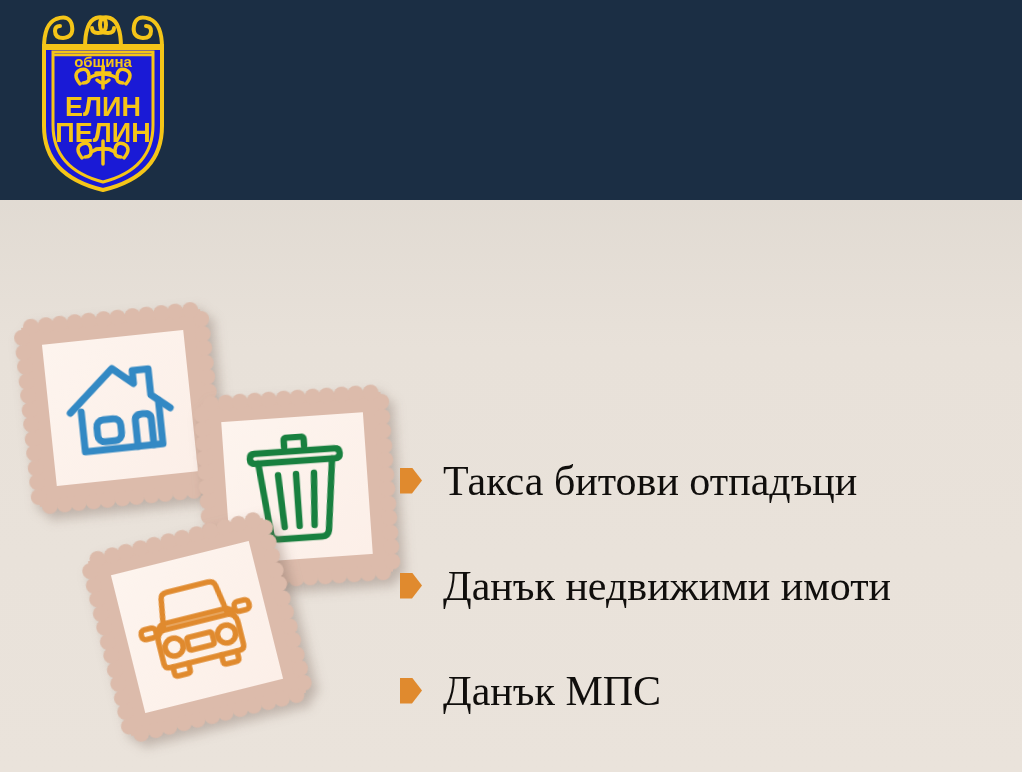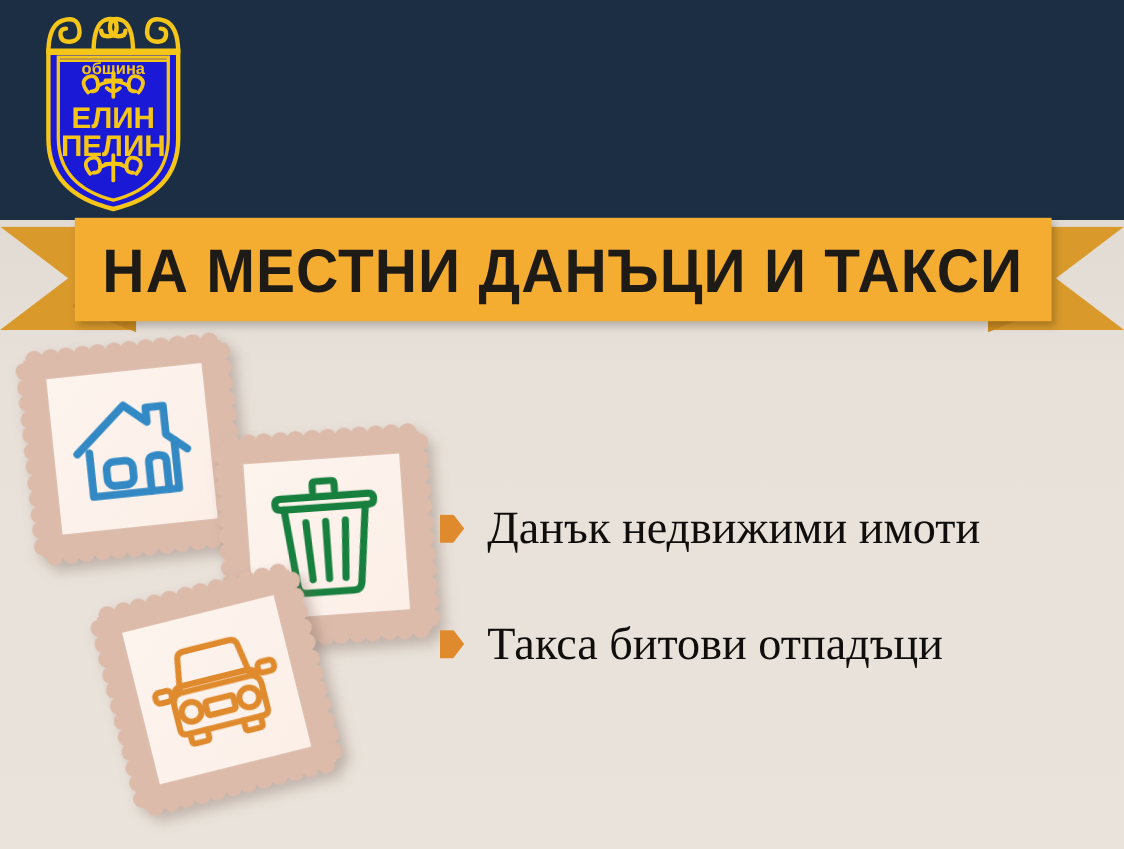--- a/index.html
+++ b/index.html
@@ -220,29 +220,20 @@
         <text x="81" y="59" text-anchor="middle" fill="#f5c518" font-family="Liberation Sans, sans-serif" font-size="15" font-weight="bold">община</text>
 
         <text x="81" y="108" text-anchor="middle" fill="#f5c518" font-family="Liberation Sans, sans-serif" font-size="27" font-weight="bold">ЕЛИН</text>
 
         <text x="81" y="134" text-anchor="middle" fill="#f5c518" font-family="Liberation Sans, sans-serif" font-size="27" font-weight="bold">ПЕЛИН</text>
       </svg>
     </div>
 
   </div>
 
-  <div class="ribbon">
-    <div class="ribbon-tail left"></div>
-    <div class="ribbon-tail right"></div>
-    <div class="ribbon-fold left"></div>
-    <div class="ribbon-fold right"></div>
-    <div class="ribbon-main">
-      <span class="ribbon-text">НА МЕСТНИ ДАНЪЦИ И ТАКСИ</span>
-    </div>
-  </div>
 
   <div class="stamp" id="stamp-house">
     <div class="stamp-inner">
       <svg width="112" height="100" viewBox="0 0 112 100">
         <g fill="none" stroke="#3389c4" stroke-width="7" stroke-linecap="round" stroke-linejoin="round">
           <path d="M6 50 L52 10 L72 27 L72 14 L88 14 L88 40 L106 55"></path>
           <path d="M17 50 L17 90 L95 90 L95 46"></path>
           <rect x="31" y="60" width="24" height="22" rx="7"></rect>
           <path d="M70 90 L70 64 Q70 58 78 58 Q86 58 86 64 L86 90"></path>
         </g>
@@ -424,21 +415,25 @@
       <div class="scallop" style="left: 172px; top: 147.455px;"></div>
       <div class="scallop" style="left: 162px; top: -8px;"></div>
       <div class="scallop" style="left: 162px; top: 172px;"></div>
       <div class="scallop" style="left: -8px; top: 162px;"></div>
       <div class="scallop" style="left: 172px; top: 162px;"></div>
     </div>
 
   <div class="bullets">
     <div class="bullet-row">
       <span class="bullet-marker"></span>
-      <span class="bullet-label">Данък недвижими имоти</span>
+      <span class="bullet-label">Такса битови отпадъци</span>
     </div>
     <div class="bullet-row">
       <span class="bullet-marker"></span>
-      <span class="bullet-label">Такса битови отпадъци</span>
+      <span class="bullet-label">Данък недвижими имоти</span>
+    </div>
+    <div class="bullet-row">
+      <span class="bullet-marker"></span>
+      <span class="bullet-label">Данък МПС</span>
     </div>
   </div>
 
 </div>
 
 </body></html>

